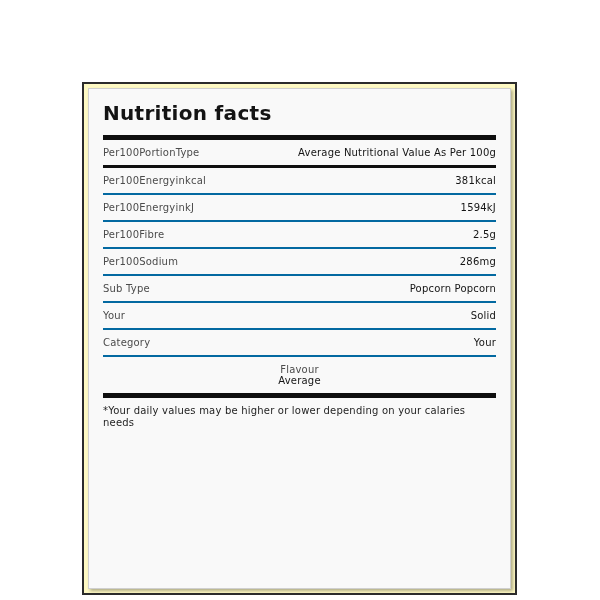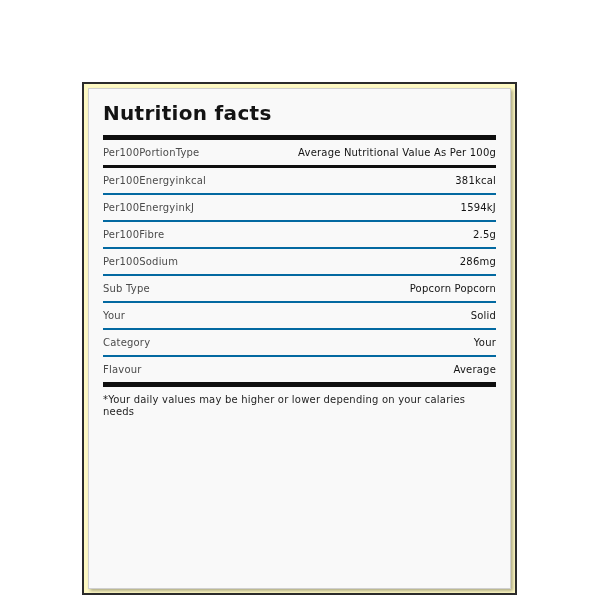--- a/index.html
+++ b/index.html
@@ -63,20 +63,21 @@
     align-items: center;
     padding: 7px 0;
     font-size: 10px;
     line-height: 11px;
   }
   .row.data {
     border-bottom: 2px solid #0369a1;
   }
   .rows .row.data:last-child {
     border-bottom: none;
+    flex-direction: column;
   }
   .row .label {
     color: #4b4b4b;
     letter-spacing: 0.2px;
   }
   .row .value {
     color: #141414;
     font-weight: normal;
     letter-spacing: 0.2px;
     text-align: right;

